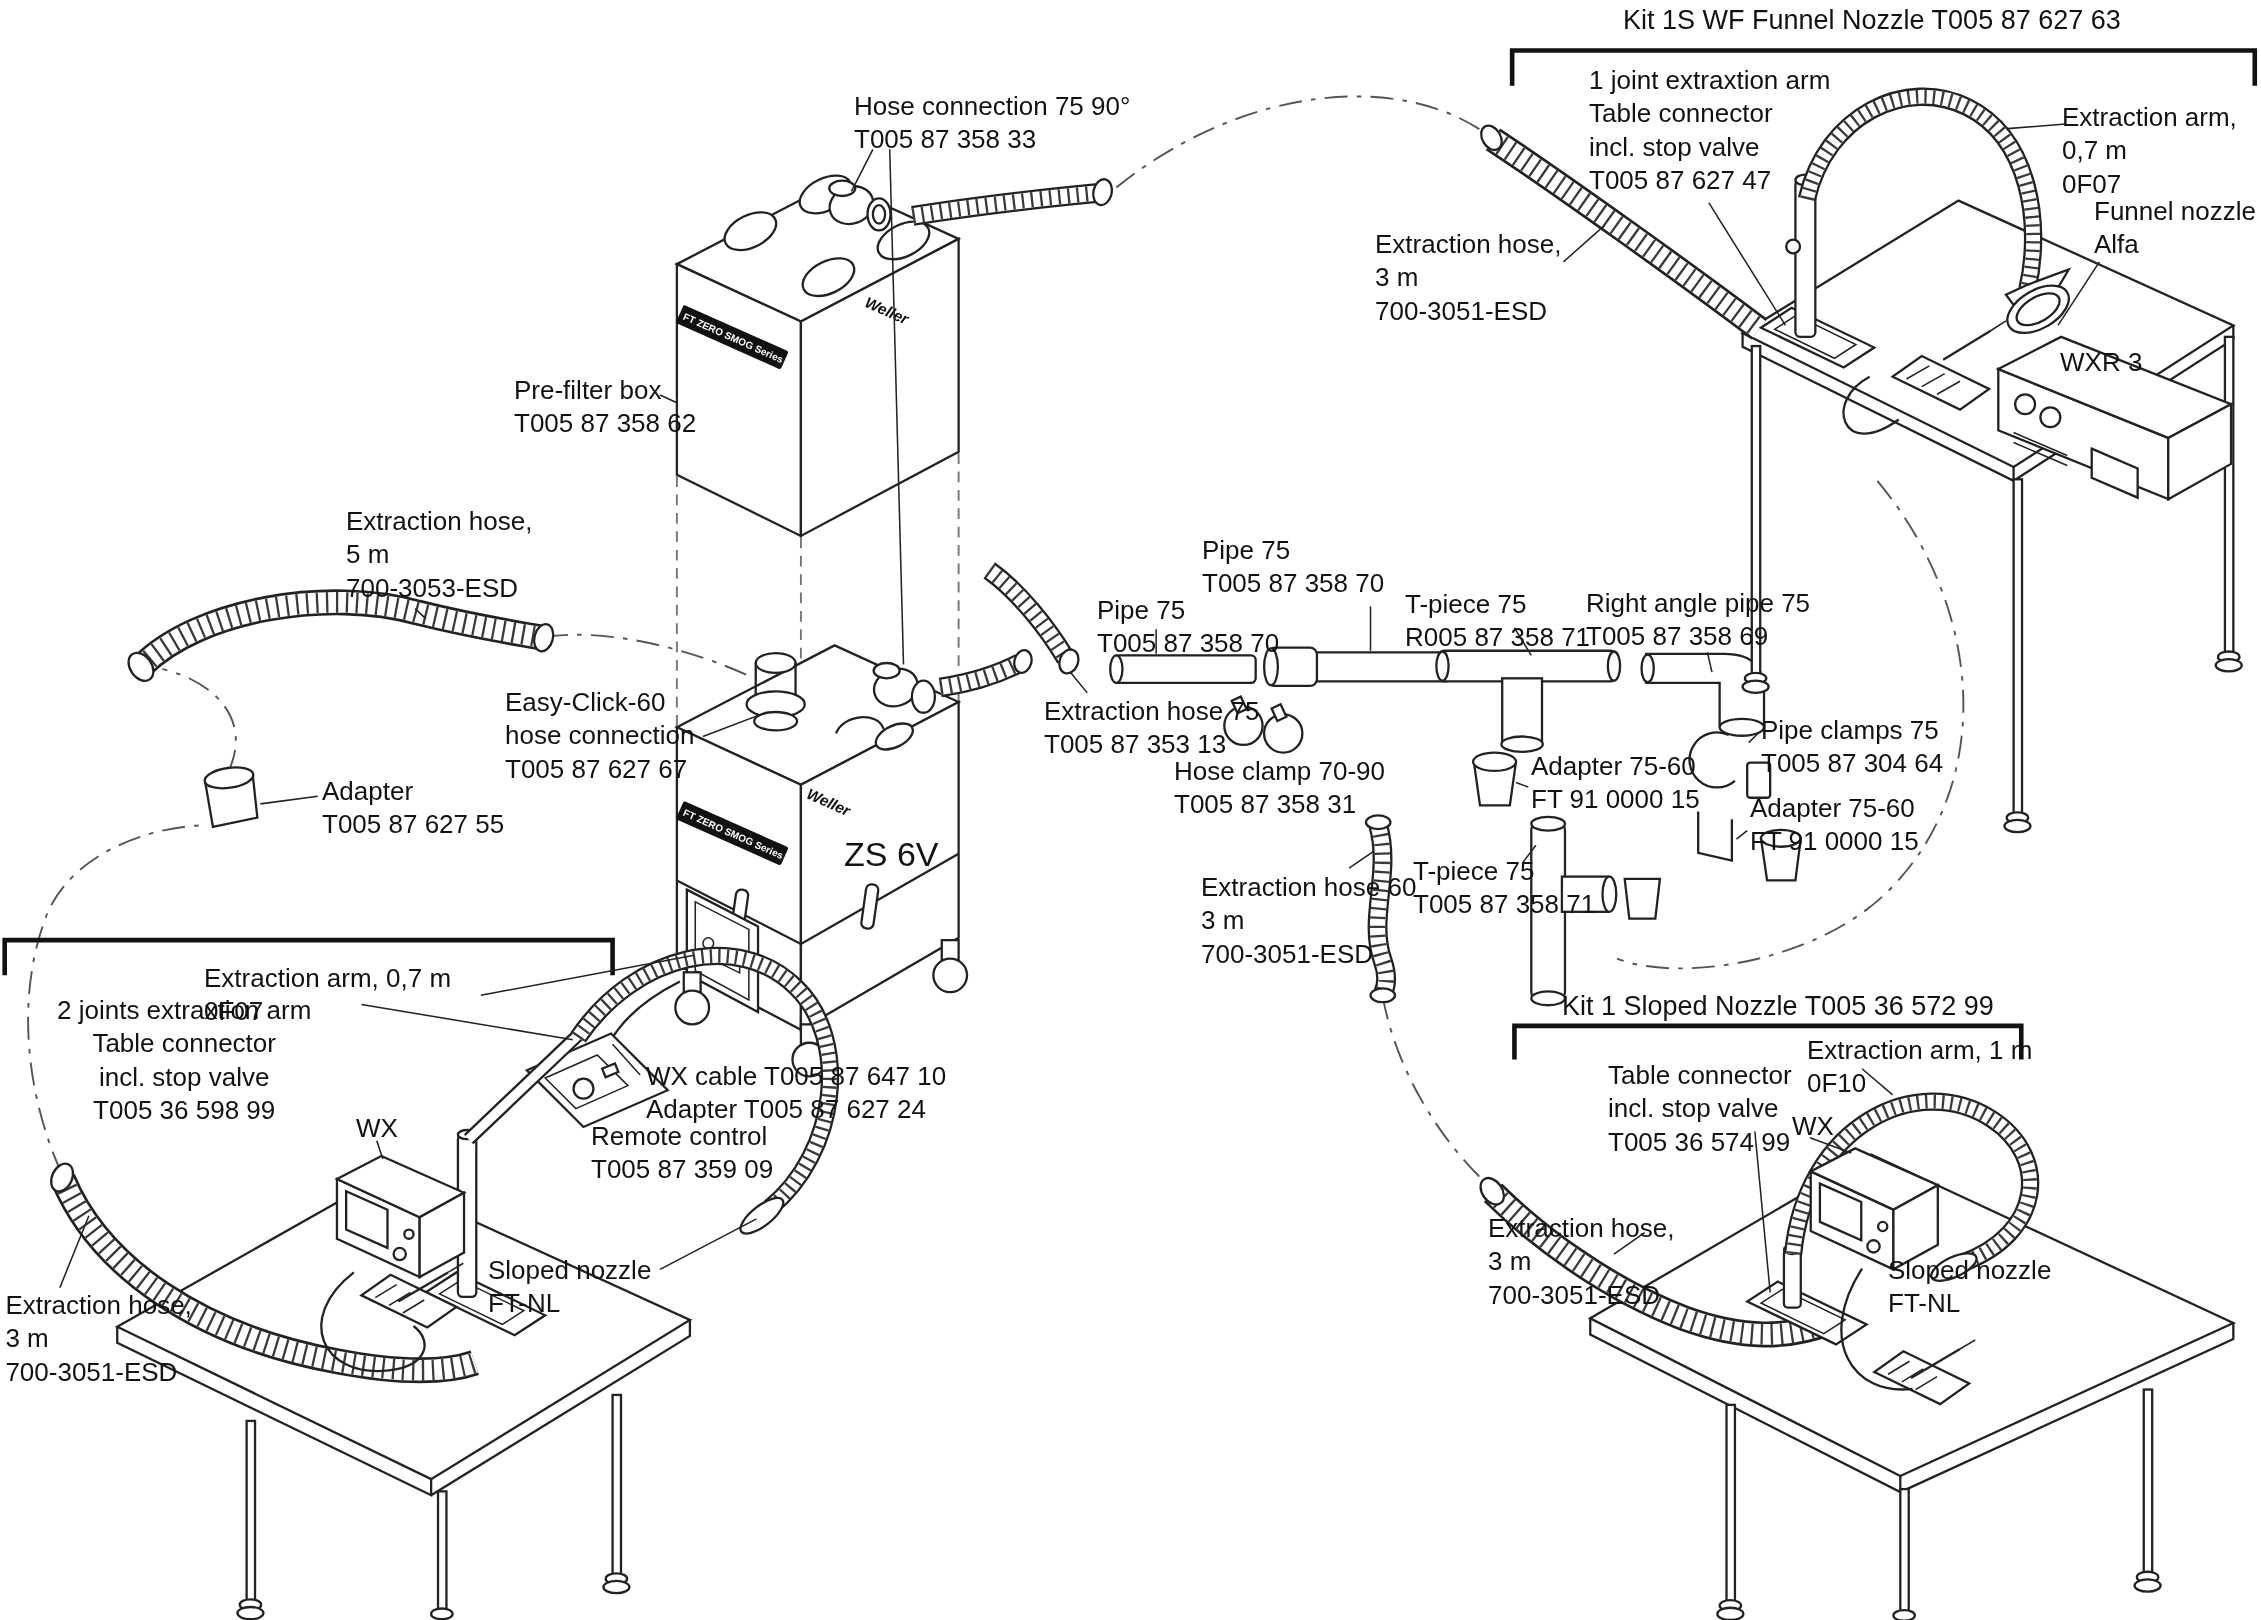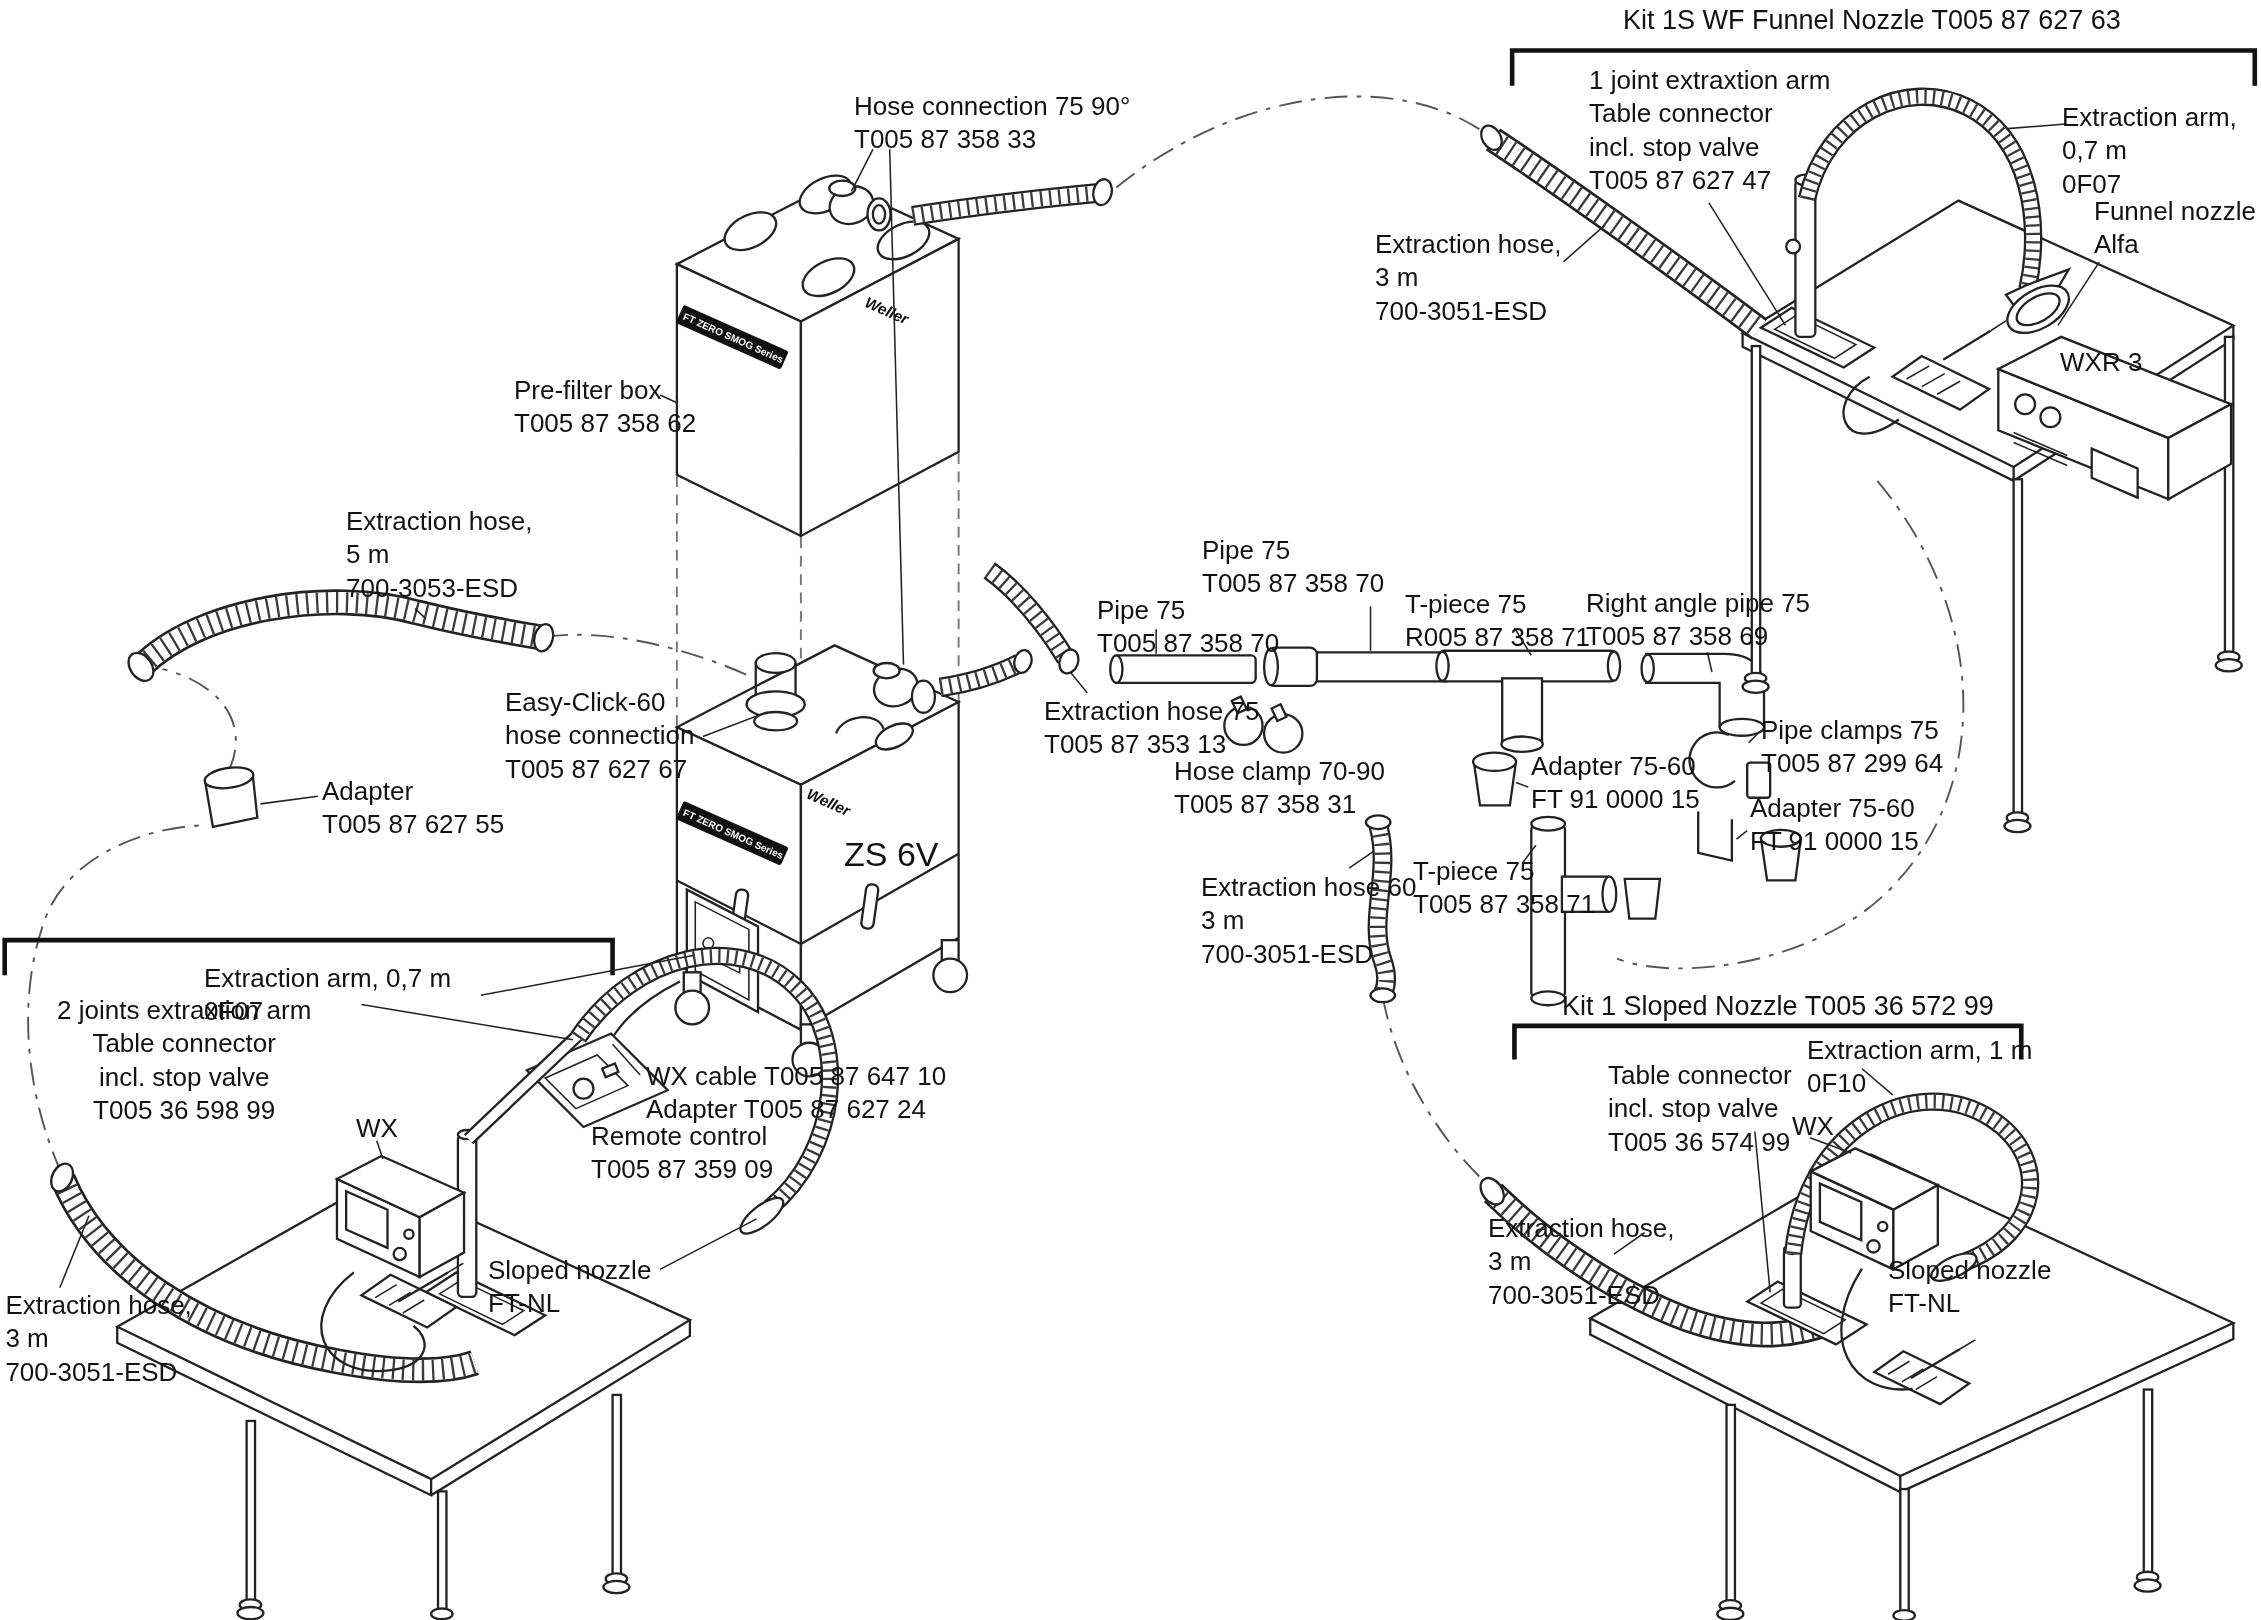--- a/index.html
+++ b/index.html
@@ -443,21 +443,21 @@
 T005 87 353 13</div>
 <div class="lbl" style="left:1174px;top:755px;">Hose clamp 70-90
 T005 87 358 31</div>
 <div class="lbl" style="left:1405px;top:588px;">T-piece 75
 R005 87 358 71</div>
 <div class="lbl" style="left:1586px;top:587px;">Right angle pipe 75
 T005 87 358 69</div>
 <div class="lbl" style="left:1531px;top:750px;">Adapter 75-60
 FT 91 0000 15</div>
 <div class="lbl" style="left:1761px;top:714px;">Pipe clamps 75
-T005 87 299 64</div>
+T005 87 304 64</div>
 <div class="lbl" style="left:1750px;top:792px;">Adapter 75-60
 FT 91 0000 15</div>
 <div class="lbl" style="left:1413px;top:855px;">T-piece 75
 T005 87 358 71</div>
 <div class="lbl" style="left:1201px;top:871px;">Extraction hose 60
 3 m
 700-3051-ESD</div>
 
 <div class="lbl" style="left:1589px;top:64px;">1 joint extraxtion arm
 Table connector

